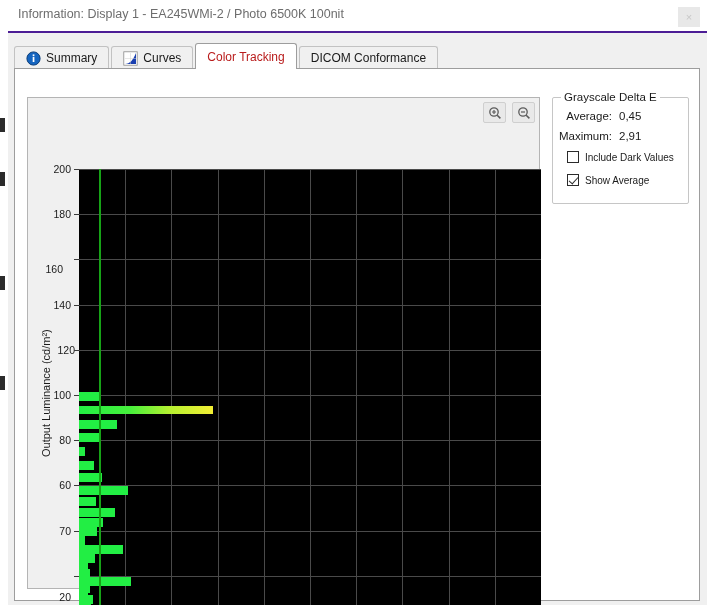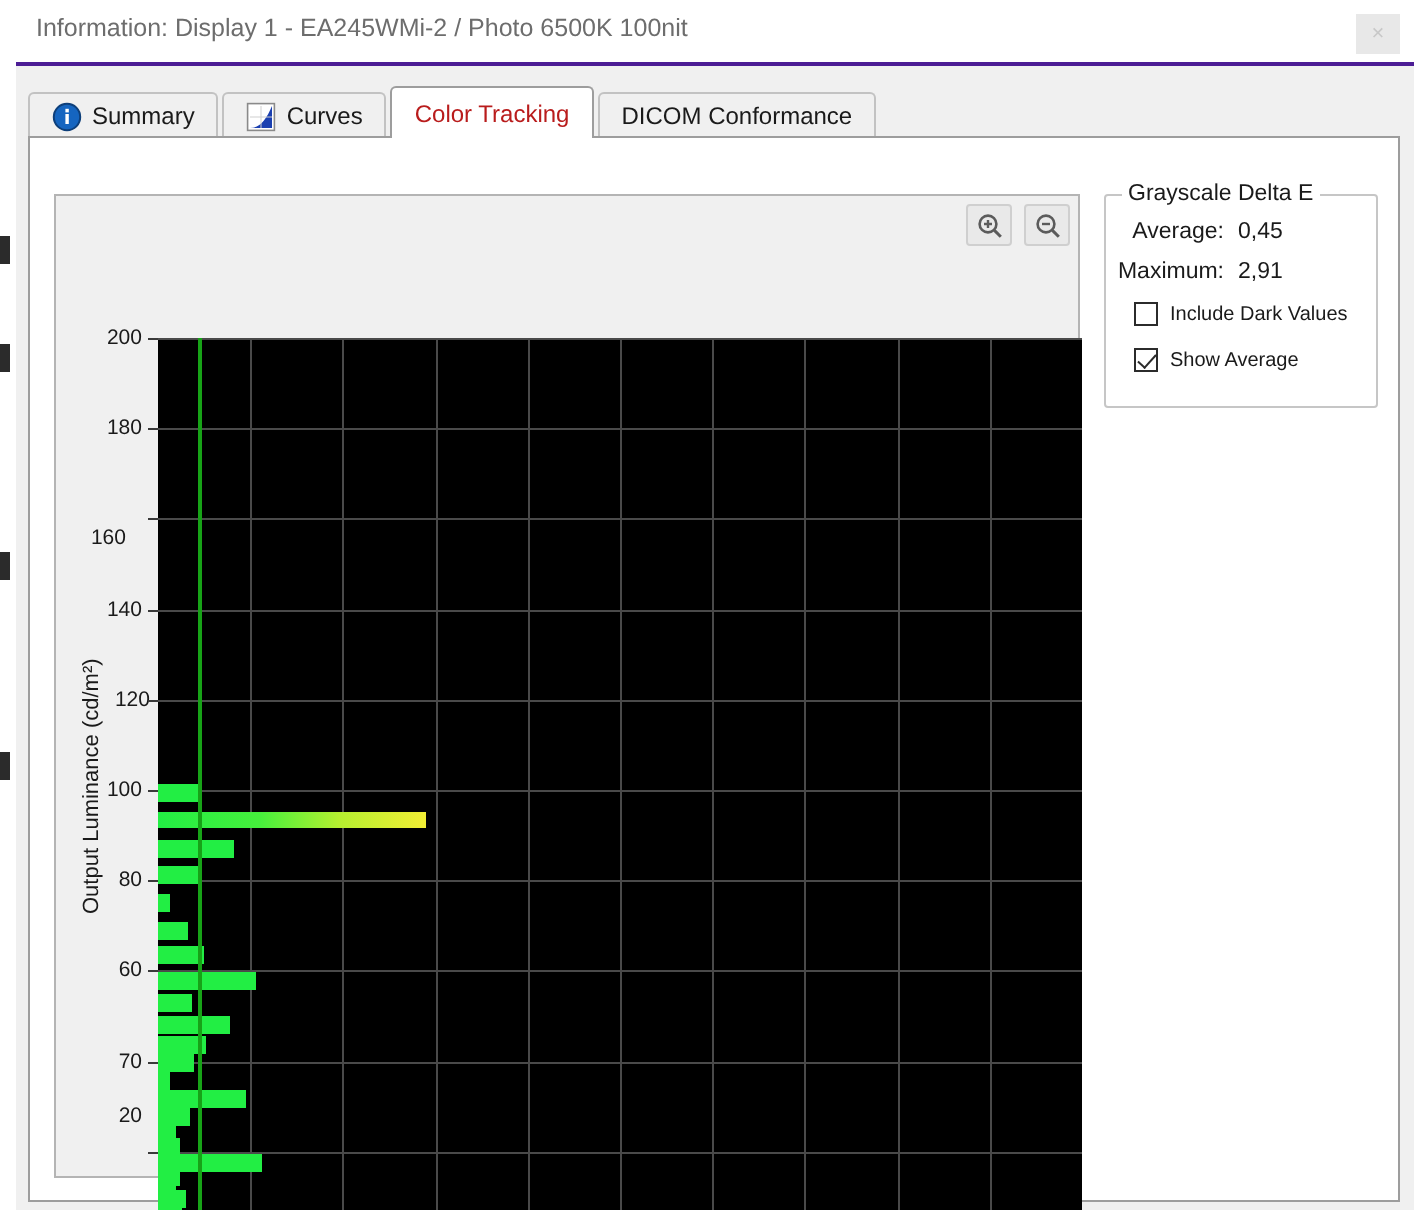--- a/index.html
+++ b/index.html
@@ -285,21 +285,21 @@
               <circle cx="6" cy="6" r="4.2" fill="none" stroke="#5b5b5b" stroke-width="1.3"></circle>
               <path d="M9.2 9.2 L12.4 12.4" stroke="#5b5b5b" stroke-width="1.5"></path>
               <path d="M4 6 H8" stroke="#5b5b5b" stroke-width="1.2"></path>
             </svg>
           </div>
         </div>
 
         <div class="axis-title-y" id="y-axis-title" style="left: 12px; top: 359px;">Output Luminance (cd/m²)</div>
 
         <div id="y-axis" style="position: absolute; left: 18px; top: 71px; width: 33px; height: 452px;">
-            <div class="ytick-label" style="top: 389px; right: 8px;">20</div>
+            <div class="ytick-label" style="top: 428px; right: 8px;">20</div>
             <div class="ytick-mark" style="top: 406.8px; right: 0px;"></div>
             <div class="ytick-label" style="top: 361.6px; right: 8px;">70</div>
             <div class="ytick-mark" style="top: 361.6px; right: 0px;"></div>
             <div class="ytick-label" style="top: 316.4px; right: 8px;">60</div>
             <div class="ytick-mark" style="top: 316.4px; right: 0px;"></div>
             <div class="ytick-label" style="top: 271.2px; right: 8px;">80</div>
             <div class="ytick-mark" style="top: 271.2px; right: 0px;"></div>
             <div class="ytick-label" style="top: 226px; right: 8px;">100</div>
             <div class="ytick-mark" style="top: 226px; right: 0px;"></div>
             <div class="ytick-label" style="top: 180.8px; right: 4px;">120</div>

